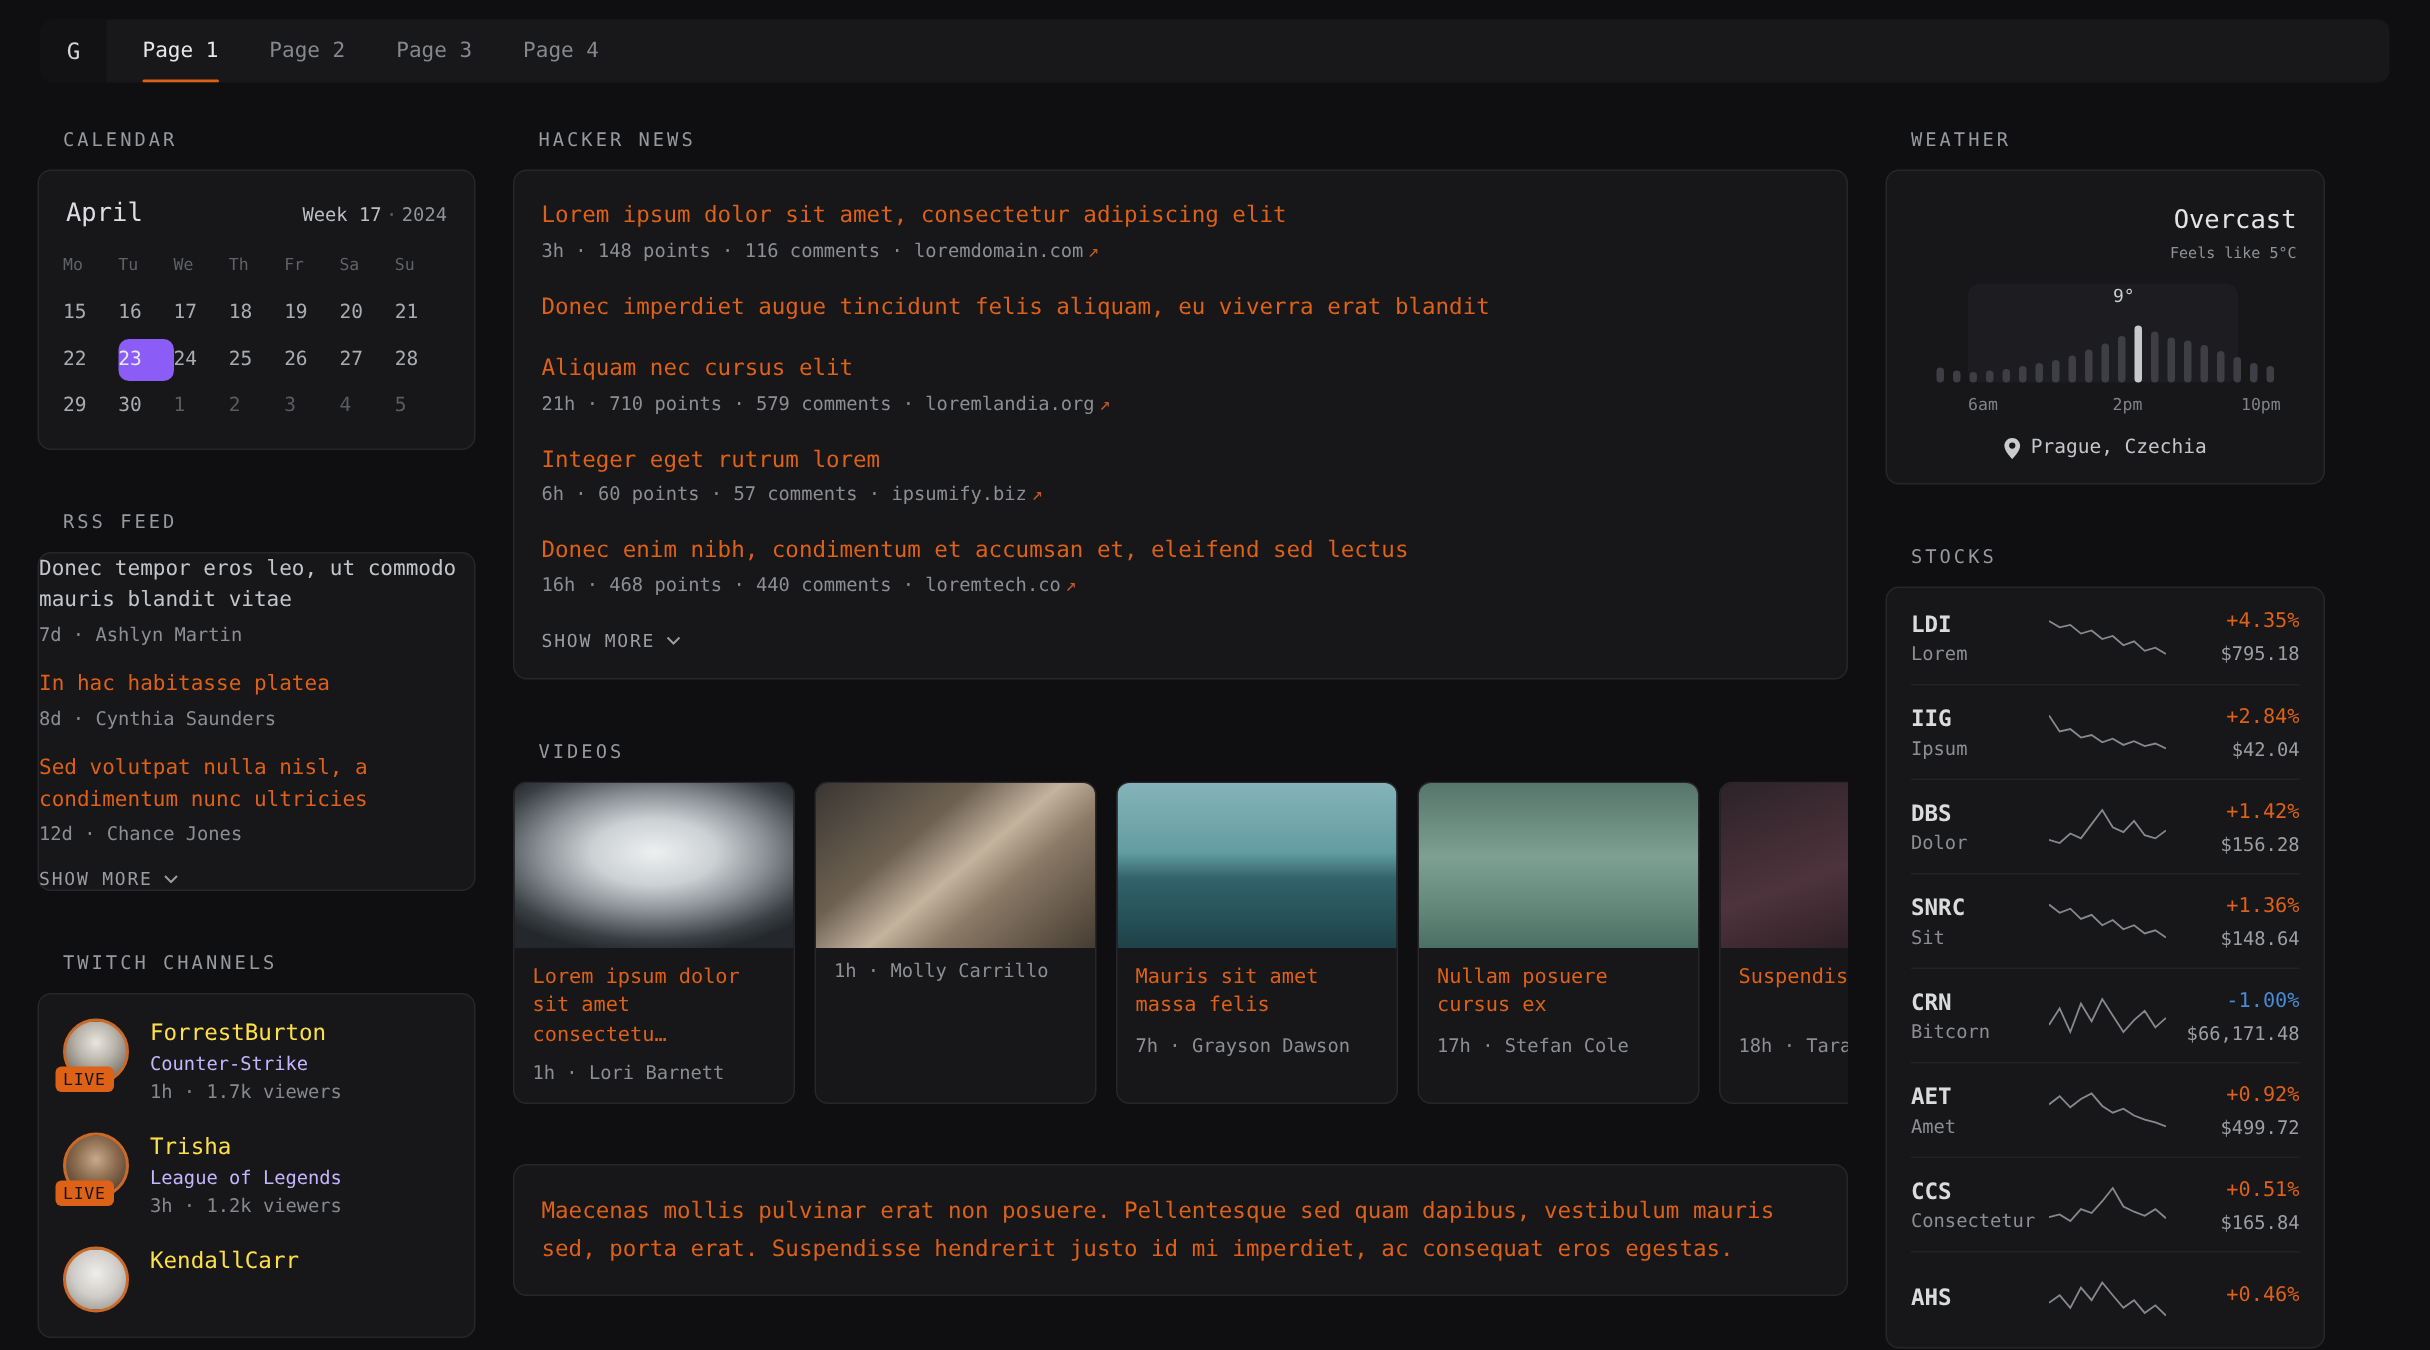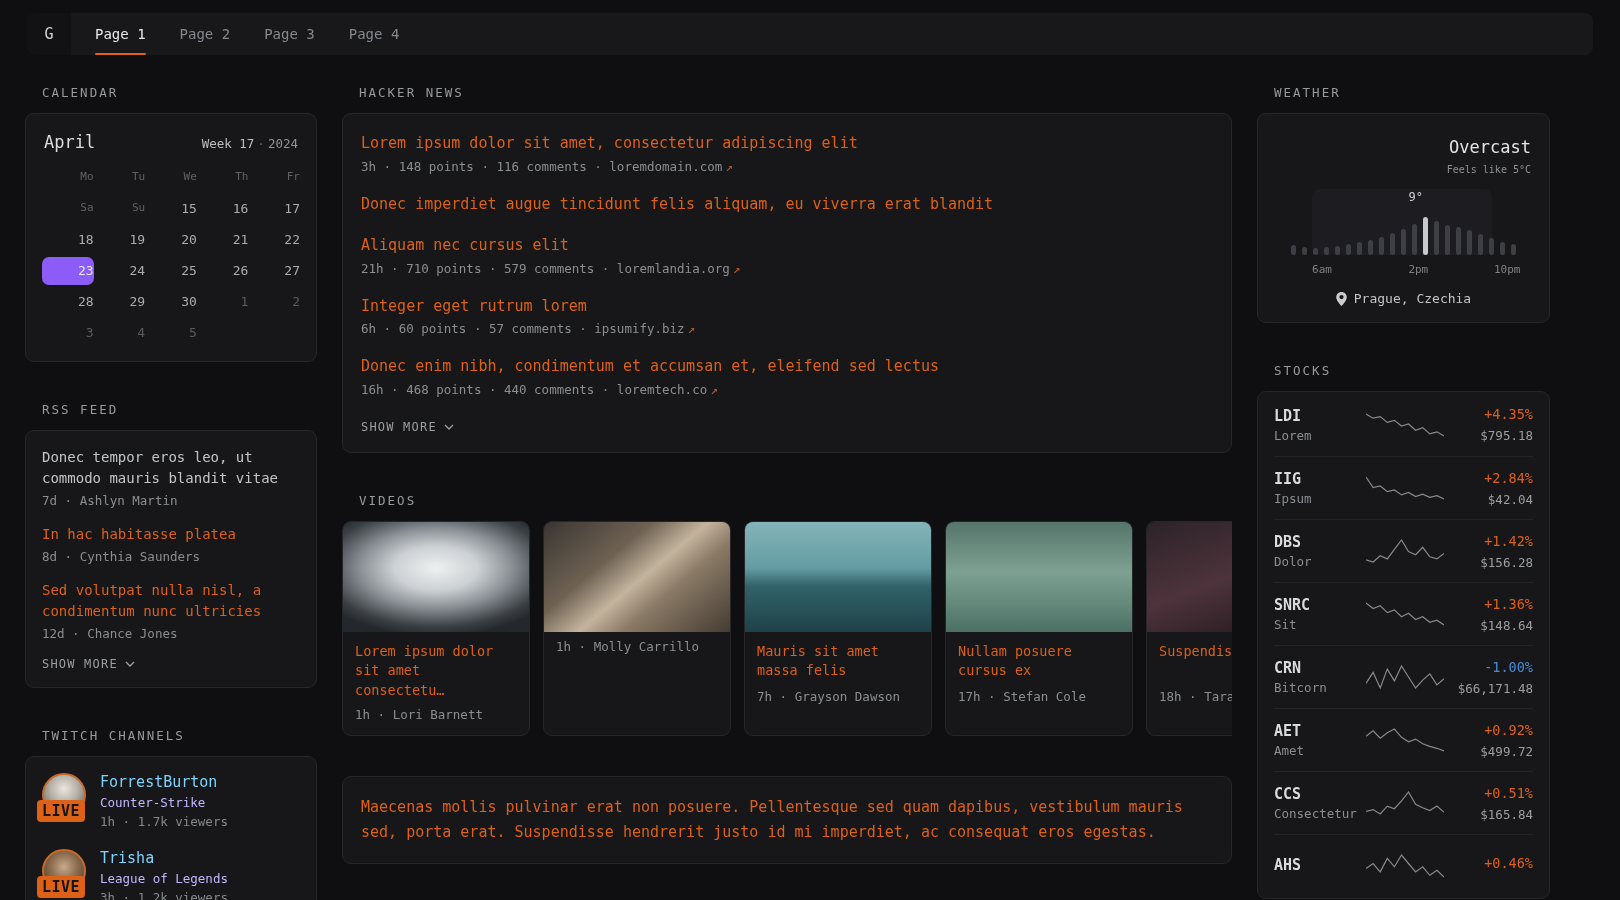--- a/index.html
+++ b/index.html
@@ -40,44 +40,44 @@
   .show-more{display:flex;align-items:center;gap:7px;font-size:12px;letter-spacing:1.2px;color:#9a9da1;cursor:pointer}
   .arrow{color:#c25a2a;margin-left:3px}
 
   
   .cal-card{padding:16px 16px 14px}
   .cal-head{display:flex;justify-content:space-between;align-items:baseline;padding:2px 2px 12px}
   .cal-month{font-size:17px;color:#dcdde0}
   .cal-week{font-size:12.5px;color:#bcbfc2}
   .cal-week .sep{color:#5c5f63;margin:0 3px}
   .cal-week .yr{color:#8f9296}
-  .cal-grid{display:grid;grid-template-columns:repeat(5,1fr);row-gap:3px;text-align:right}
+  .cal-grid{display:grid;grid-template-columns:repeat(7,1fr);row-gap:3px;text-align:left}
   .cal-dh{font-size:11px;color:#5f6266;padding:6px 0 9px}
   .cal-day{font-size:13px;color:#aaadb0;height:28px;line-height:28px}
   .cal-day.today{background:#8b5cf6;border-radius:7px;color:#e9eaeb}
   .cal-day.muted{color:#595c60}
 
   
-  .rss-card{padding:16px}
+  .rss-card{}
   .rss-item{margin-bottom:16px}
   .rss-title{display:block;font-size:14px;line-height:1.5;color:#c3c6c9;cursor:pointer}
   .rss-title.hot{color:var(--accent)}
   .rss-card .show-more{margin-top:4px}
 
   
   .tw-card{padding:16px}
   .tw-item{display:flex;gap:14px;margin-bottom:20px;cursor:pointer}
   .tw-item:last-child{margin-bottom:0}
   .avatar{position:relative;width:44px;height:44px;flex:none}
   .avatar .pic{width:44px;height:44px;border-radius:50%;border:2px solid #c96a2a}
   .av-1 .pic{background:radial-gradient(circle at 50% 35%,#e8e6e0 0%,#b9b4aa 40%,#57524a 100%)}
   .av-2 .pic{background:radial-gradient(circle at 50% 40%,#c9a98b 0%,#8a6a4d 45%,#3a2e24 100%)}
   .av-3 .pic{background:radial-gradient(circle at 50% 40%,#efeeec 0%,#cfccc8 50%,#8a8782 100%)}
-  .live{position:absolute;left:-5px;bottom:-5px;background:var(--accent);color:#151515;font-size:15px;font-weight:bold;letter-spacing:.5px;padding:2px 5px;border-radius:4px}
-  .tw-name{font-size:15px;color:#7dd3fc}
+  .live{position:absolute;left:-5px;bottom:-5px;background:var(--accent);color:#151515;font-size:11px;font-weight:normal;letter-spacing:.5px;padding:2px 5px;border-radius:4px}
+  .tw-name{font-size:15px;color:#fde047}
   .tw-game{font-size:12.5px;color:#c4b5fd;margin-top:4px}
   .tw-meta{font-size:12.5px;color:#85888c;margin-top:4px}
 
   
   .hn-card{padding:18px}
   .hn-item{margin-bottom:19px}
   .hn-title{display:block;font-size:15px;line-height:1.5;color:var(--accent);cursor:pointer}
   .hn-card .show-more{margin-top:23px}
   .red-card{padding:18px}
   .red-title{display:block;font-size:15px;line-height:1.65;color:var(--accent);cursor:pointer}

